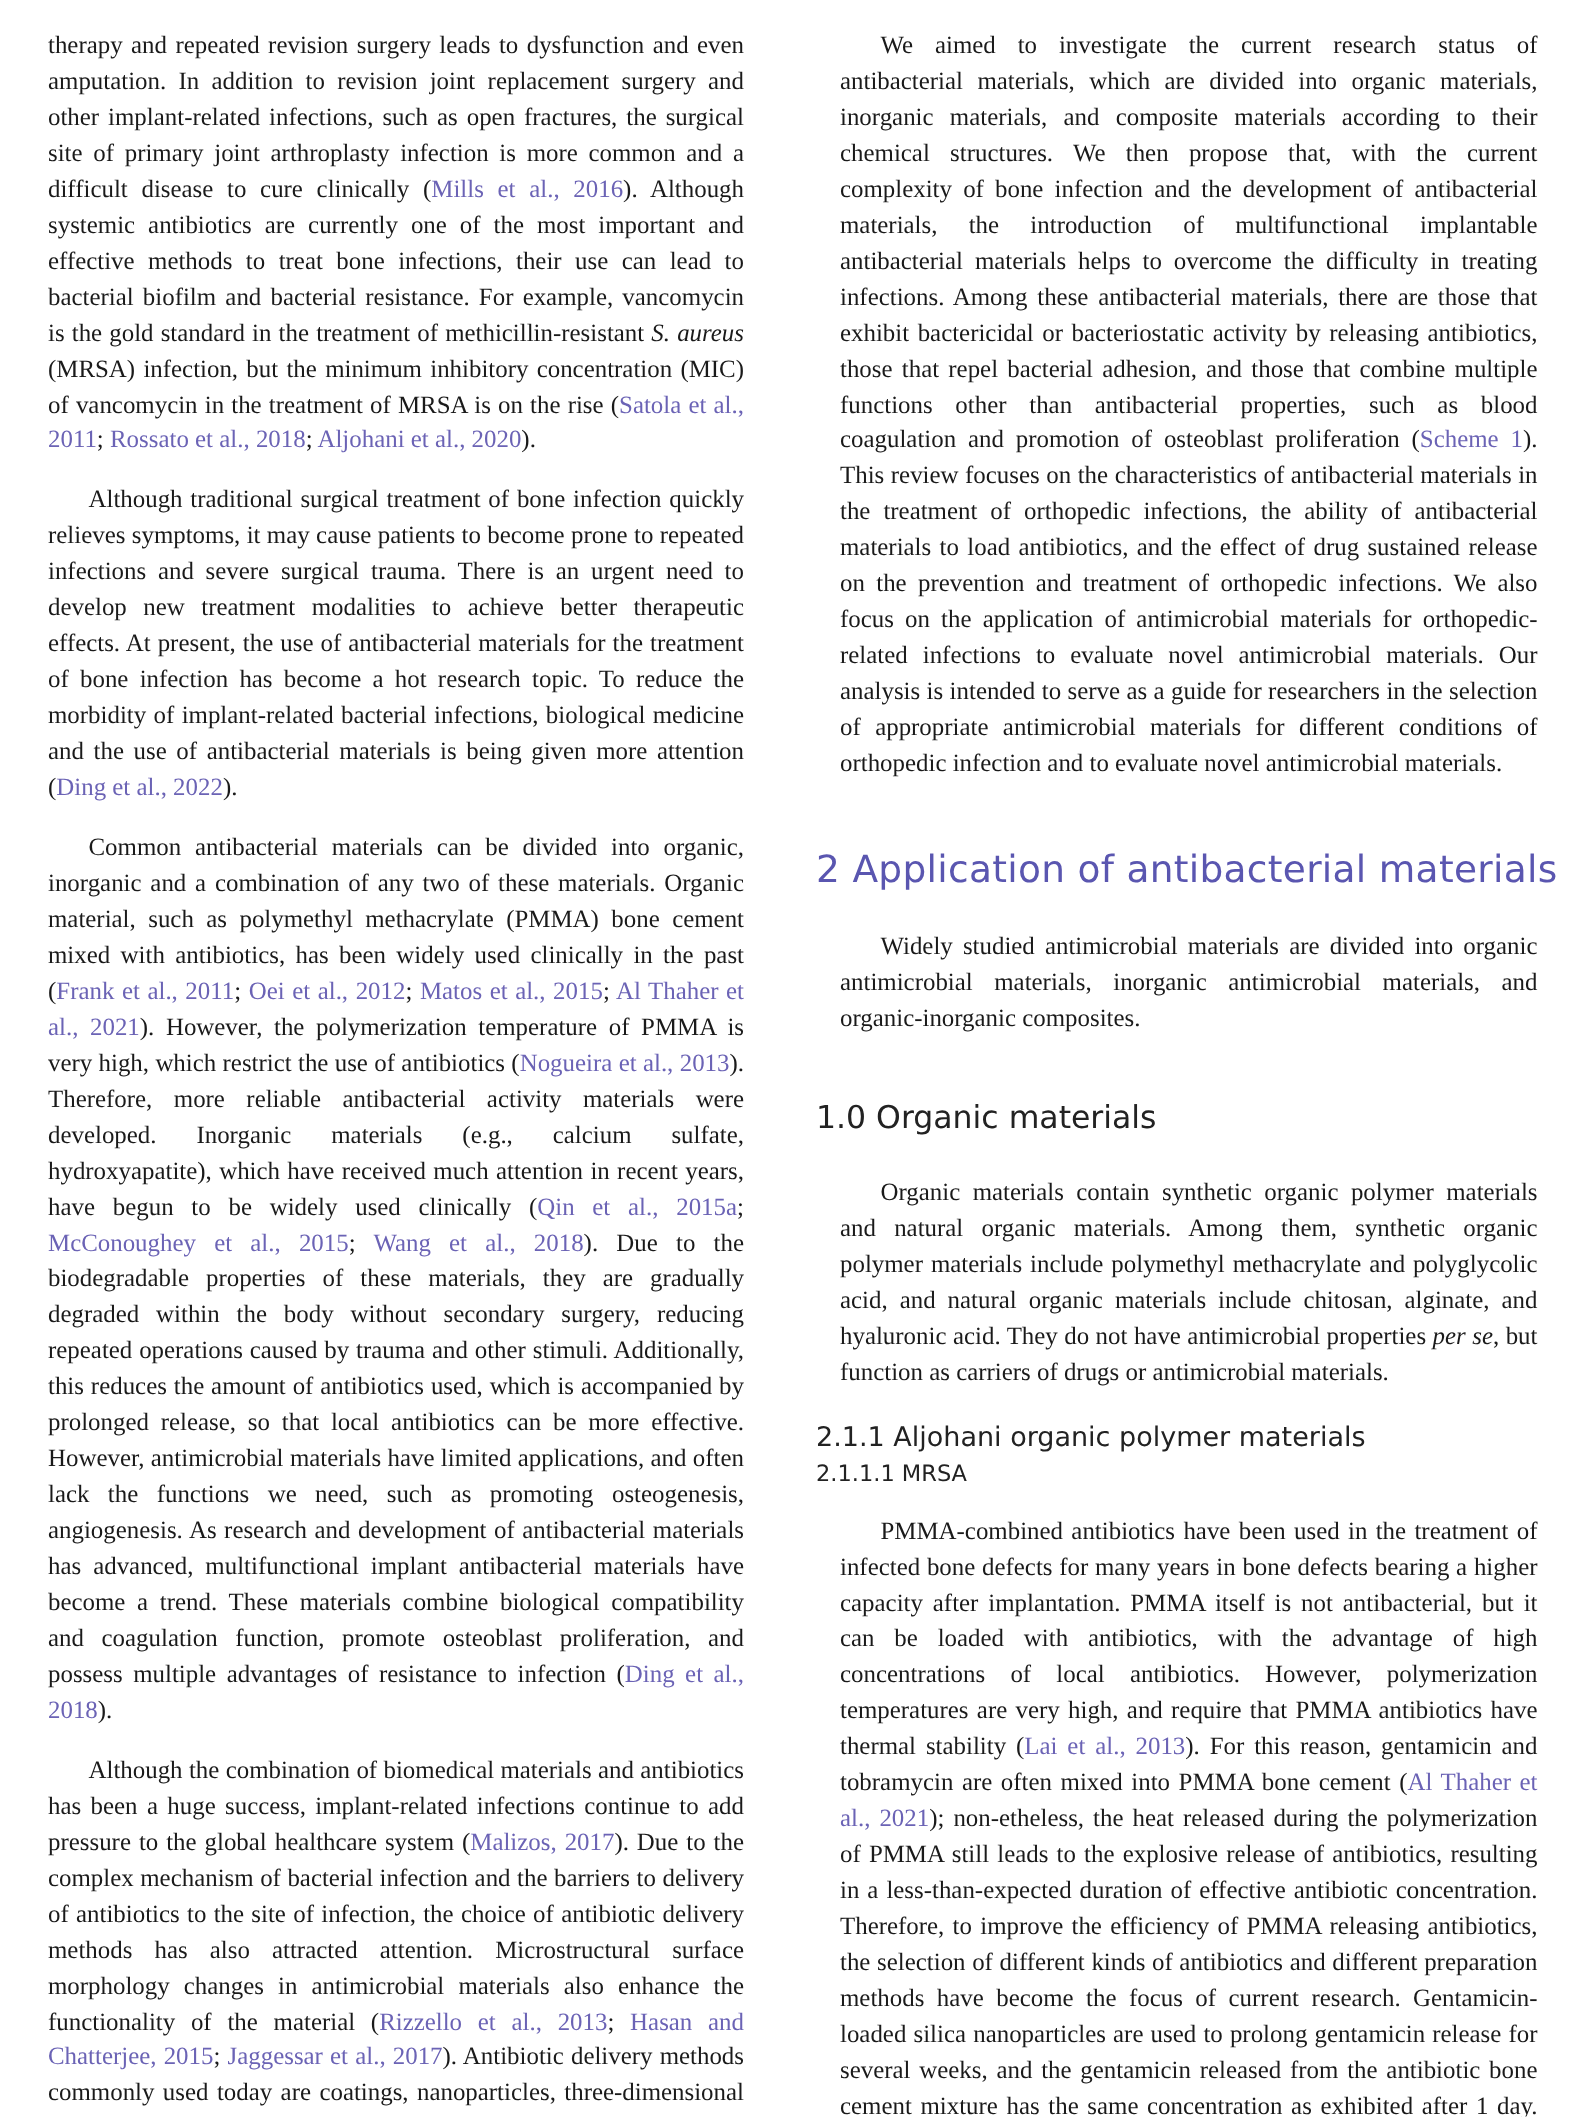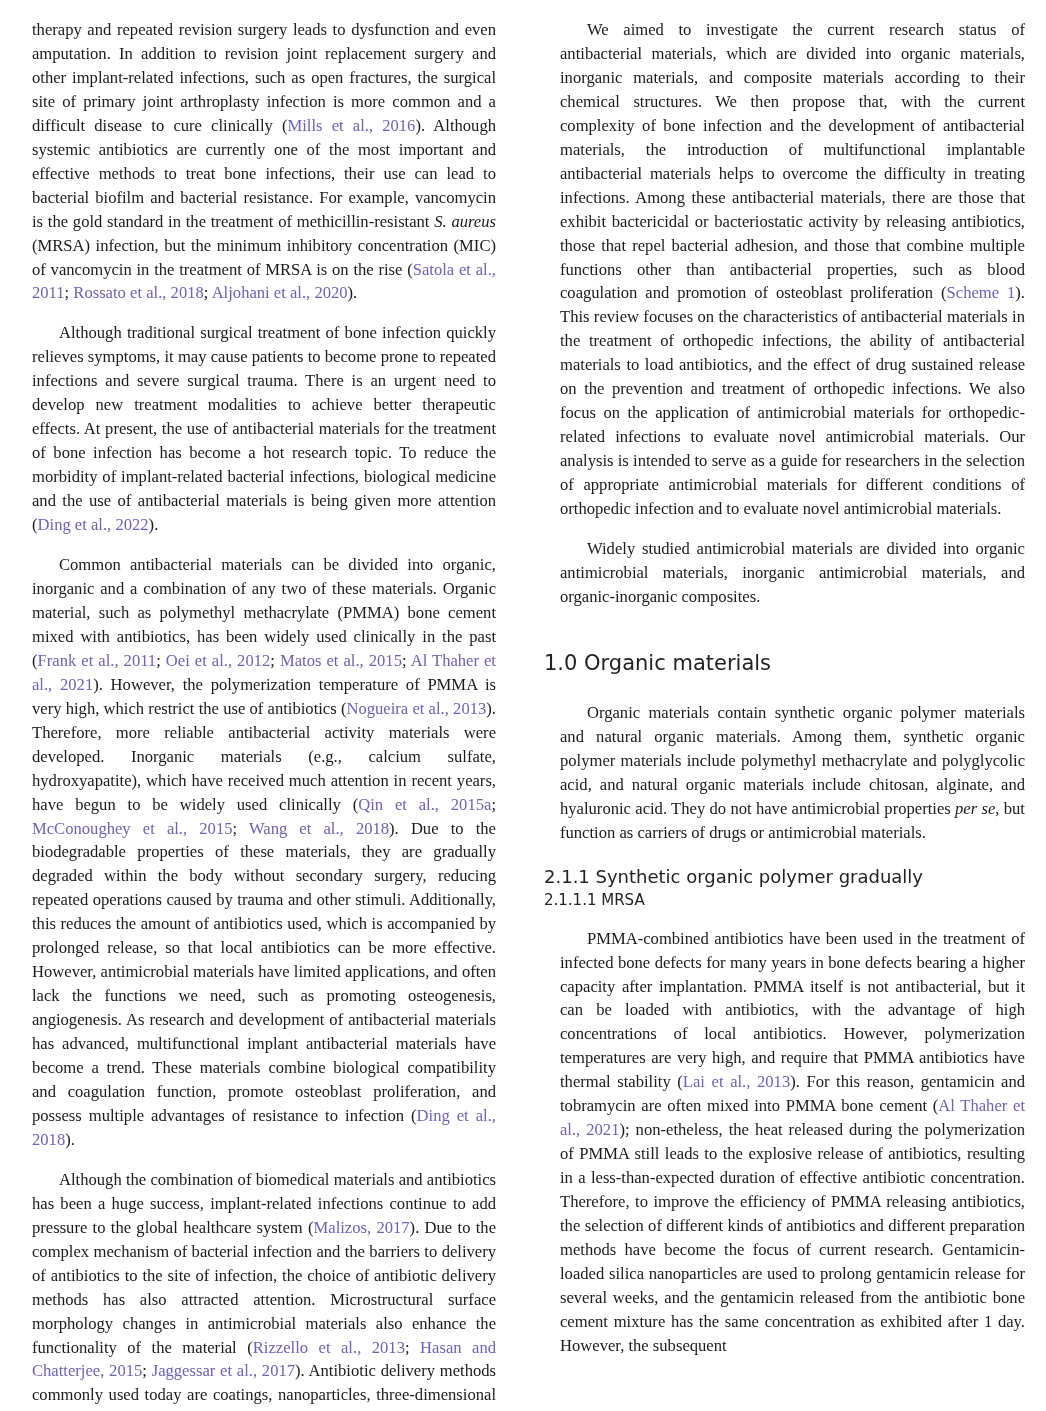--- a/index.html
+++ b/index.html
@@ -38,19 +38,20 @@
 
 <div class="col col-left">
   <p class="noindent"><span>therapy and repeated revision surgery leads to dysfunction and even amputation. In addition to revision joint replacement surgery and other implant-related infections, such as open fractures, the surgical site of primary joint arthroplasty infection is more common and a difficult disease to cure clinically (</span><a class="cite">Mills et al., 2016</a><span>). Although systemic antibiotics are currently one of the most important and effective methods to treat bone infections, their use can lead to bacterial biofilm and bacterial resistance. For example, vancomycin is the gold standard in the treatment of methicillin-resistant </span><i>S. aureus</i><span> (MRSA) infection, but the minimum inhibitory concentration (MIC) of vancomycin in the treatment of MRSA is on the rise (</span><a class="cite">Satola et al., 2011</a><span>; </span><a class="cite">Rossato et al., 2018</a><span>; </span><a class="cite">Aljohani et al., 2020</a><span>).</span></p>
   <p><span>Although traditional surgical treatment of bone infection quickly relieves symptoms, it may cause patients to become prone to repeated infections and severe surgical trauma. There is an urgent need to develop new treatment modalities to achieve better therapeutic effects. At present, the use of antibacterial materials for the treatment of bone infection has become a hot research topic. To reduce the morbidity of implant-related bacterial infections, biological medicine and the use of antibacterial materials is being given more attention (</span><a class="cite">Ding et al., 2022</a><span>).</span></p>
   <p><span>Common antibacterial materials can be divided into organic, inorganic and a combination of any two of these materials. Organic material, such as polymethyl methacrylate (PMMA) bone cement mixed with antibiotics, has been widely used clinically in the past (</span><a class="cite">Frank et al., 2011</a><span>; </span><a class="cite">Oei et al., 2012</a><span>; </span><a class="cite">Matos et al., 2015</a><span>; </span><a class="cite">Al Thaher et al., 2021</a><span>). However, the polymerization temperature of PMMA is very high, which restrict the use of antibiotics (</span><a class="cite">Nogueira et al., 2013</a><span>). Therefore, more reliable antibacterial activity materials were developed. Inorganic materials (e.g., calcium sulfate, hydroxyapatite), which have received much attention in recent years, have begun to be widely used clinically (</span><a class="cite">Qin et al., 2015a</a><span>; </span><a class="cite">McConoughey et al., 2015</a><span>; </span><a class="cite">Wang et al., 2018</a><span>). Due to the biodegradable properties of these materials, they are gradually degraded within the body without secondary surgery, reducing repeated operations caused by trauma and other stimuli. Additionally, this reduces the amount of antibiotics used, which is accompanied by prolonged release, so that local antibiotics can be more effective. However, antimicrobial materials have limited applications, and often lack the functions we need, such as promoting osteogenesis, angiogenesis. As research and development of antibacterial materials has advanced, multifunctional implant antibacterial materials have become a trend. These materials combine biological compatibility and coagulation function, promote osteoblast proliferation, and possess multiple advantages of resistance to infection (</span><a class="cite">Ding et al., 2018</a><span>).</span></p>
   <p><span>Although the combination of biomedical materials and antibiotics has been a huge success, implant-related infections continue to add pressure to the global healthcare system (</span><a class="cite">Malizos, 2017</a><span>). Due to the complex mechanism of bacterial infection and the barriers to delivery of antibiotics to the site of infection, the choice of antibiotic delivery methods has also attracted attention. Microstructural surface morphology changes in antimicrobial materials also enhance the functionality of the material (</span><a class="cite">Rizzello et al., 2013</a><span>; </span><a class="cite">Hasan and Chatterjee, 2015</a><span>; </span><a class="cite">Jaggessar et al., 2017</a><span>). Antibiotic delivery methods commonly used today are coatings, nanoparticles, three-dimensional (3D) scaffolds, and hydrogels (</span><a class="cite">Gao et al., 2014</a><span>; </span><a class="cite">Nikolova and Chavali, 2019</a><span>; </span><a class="cite">Wei et al., 2019</a><span>; </span><a class="cite">Turner et al., 2021</a><span>). The choice of appropriate antibiotic delivery enables us to deal with different kinds of bacterial infection in a more efficient manner.</span></p>
 </div>
 
 <div class="col col-right">
   <p><span>We aimed to investigate the current research status of antibacterial materials, which are divided into organic materials, inorganic materials, and composite materials according to their chemical structures. We then propose that, with the current complexity of bone infection and the development of antibacterial materials, the introduction of multifunctional implantable antibacterial materials helps to overcome the difficulty in treating infections. Among these antibacterial materials, there are those that exhibit bactericidal or bacteriostatic activity by releasing antibiotics, those that repel bacterial adhesion, and those that combine multiple functions other than antibacterial properties, such as blood coagulation and promotion of osteoblast proliferation (</span><a class="cite">Scheme 1</a><span>). This review focuses on the characteristics of antibacterial materials in the treatment of orthopedic infections, the ability of antibacterial materials to load antibiotics, and the effect of drug sustained release on the prevention and treatment of orthopedic infections. We also focus on the application of antimicrobial materials for orthopedic-related infections to evaluate novel antimicrobial materials. Our analysis is intended to serve as a guide for researchers in the selection of appropriate antimicrobial materials for different conditions of orthopedic infection and to evaluate novel antimicrobial materials.</span></p>
+  <div class="h1">2 Application of antibacterial materials</div>
   <p><span>Widely studied antimicrobial materials are divided into organic antimicrobial materials, inorganic antimicrobial materials, and organic-inorganic composites.</span></p>
   <div class="h2">1.0 Organic materials</div>
   <p><span>Organic materials contain synthetic organic polymer materials and natural organic materials. Among them, synthetic organic polymer materials include polymethyl methacrylate and polyglycolic acid, and natural organic materials include chitosan, alginate, and hyaluronic acid. They do not have antimicrobial properties </span><i>per se</i><span>, but function as carriers of drugs or antimicrobial materials.</span></p>
-  <div class="h3">2.1.1 Synthetic organic polymer gradually</div>
+  <div class="h3">2.1.1 Aljohani organic polymer materials</div>
   <div class="h4">2.1.1.1 MRSA</div>
   <p><span>PMMA-combined antibiotics have been used in the treatment of infected bone defects for many years in bone defects bearing a higher capacity after implantation. PMMA itself is not antibacterial, but it can be loaded with antibiotics, with the advantage of high concentrations of local antibiotics. However, polymerization temperatures are very high, and require that PMMA antibiotics have thermal stability (</span><a class="cite">Lai et al., 2013</a><span>). For this reason, gentamicin and tobramycin are often mixed into PMMA bone cement (</span><a class="cite">Al Thaher et al., 2021</a><span>); non-etheless, the heat released during the polymerization of PMMA still leads to the explosive release of antibiotics, resulting in a less-than-expected duration of effective antibiotic concentration. Therefore, to improve the efficiency of PMMA releasing antibiotics, the selection of different kinds of antibiotics and different preparation methods have become the focus of current research. Gentamicin-loaded silica nanoparticles are used to prolong gentamicin release for several weeks, and the gentamicin released from the antibiotic bone cement mixture has the same concentration as exhibited after 1 day. However, the subsequent</span></p>
 </div>
 
 </body></html>

